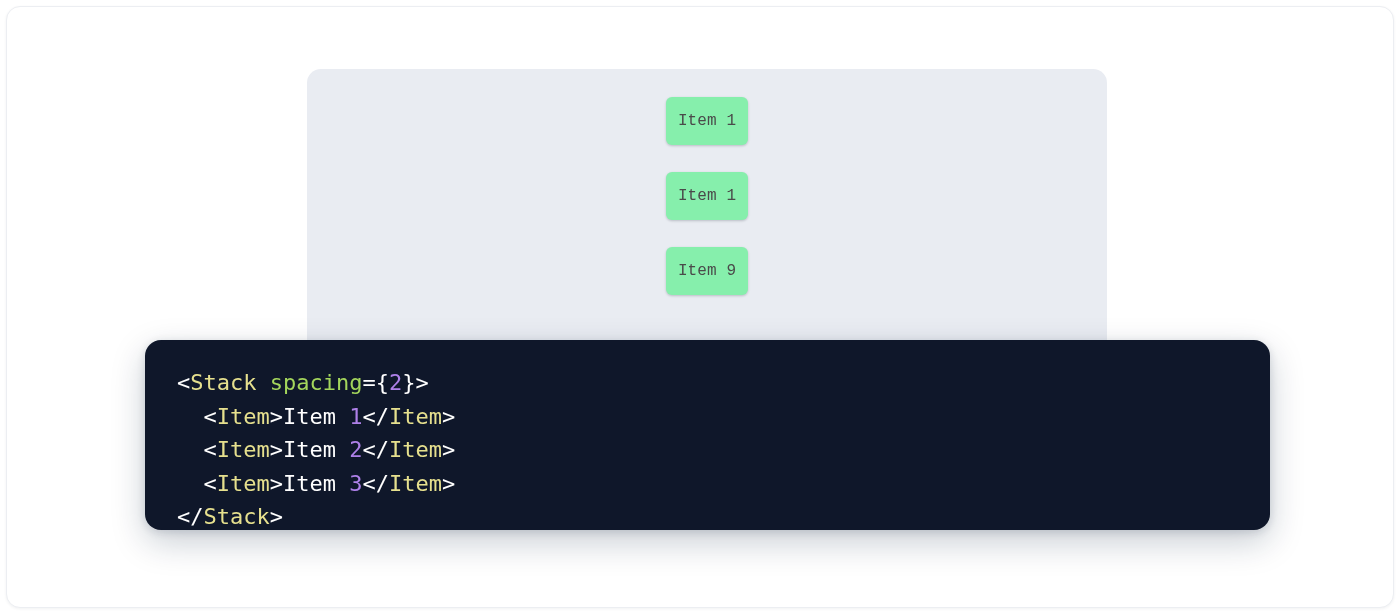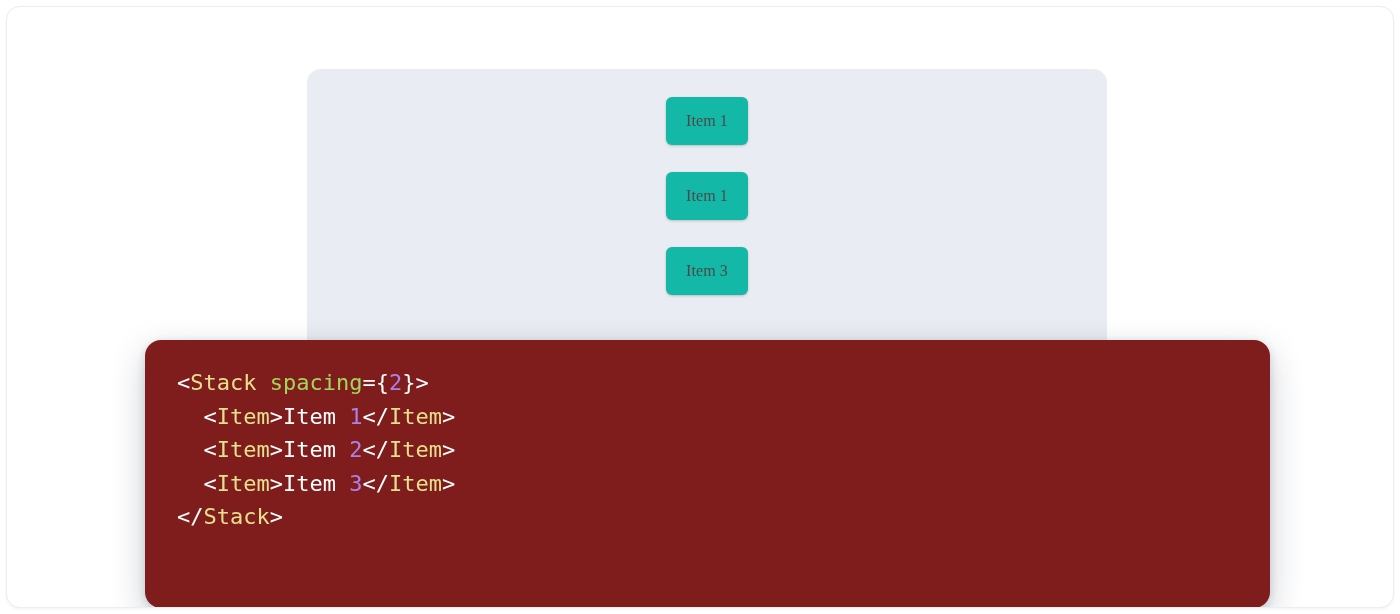--- a/index.html
+++ b/index.html
@@ -49,41 +49,41 @@
   .stack {
     display: flex;
     flex-direction: column;
     gap: 27px;
     align-items: center;
   }
 
   .stack-item {
     width: 82px;
     height: 48px;
-    background: #14b8a6;
+    background: #86efac;
     border-radius: 6px;
     box-shadow: 0 1px 3px rgba(16, 24, 40, 0.14), 0 1px 2px rgba(16, 24, 40, 0.08);
     display: flex;
     align-items: center;
     justify-content: center;
     font-size: 16px;
     color: #4a4a4a;
-    font-family: Liberation Serif, serif;
+    font-family: Liberation Mono, monospace;
     letter-spacing: 0.1px;
     user-select: none;
   }
 
   
   .code-block {
     position: absolute;
     left: 138px;
     top: 333px;
     width: 1125px;
-    height: 268px;
-    background: #7f1d1d;
+    height: 190px;
+    background: #0f172a;
     border-radius: 16px;
     box-shadow: 0 12px 34px rgba(11, 31, 58, 0.22), 0 2px 8px rgba(11, 31, 58, 0.14);
     box-sizing: border-box;
     padding: 26px 32px;
     overflow: hidden;
   }
 
   .code-pre {
     margin: 0;
     font-family: "DejaVu Sans Mono", "Liberation Mono", monospace;
@@ -108,21 +108,21 @@
   <div class="preview-panel">
     <div class="stack" id="stack-container">
 
     <div class="stack-item">
           <span>Item 1</span>
         </div>
         <div class="stack-item">
           <span>Item 1</span>
         </div>
         <div class="stack-item">
-          <span>Item 3</span>
+          <span>Item 9</span>
         </div>
       </div>
   </div>
 
   <div class="code-block">
     <pre class="code-pre" id="code-pre"><span><span class="tok-punct">&lt;</span><span class="tok-tag">Stack</span><span class="tok-text"> </span><span class="tok-attr">spacing</span><span class="tok-punct">={</span><span class="tok-num">2</span><span class="tok-punct">}&gt;</span></span>
 <span>  <span class="tok-punct">&lt;</span><span class="tok-tag">Item</span><span class="tok-punct">&gt;</span><span class="tok-text">Item </span><span class="tok-num">1</span><span class="tok-punct">&lt;/</span><span class="tok-tag">Item</span><span class="tok-punct">&gt;</span></span>
 <span>  <span class="tok-punct">&lt;</span><span class="tok-tag">Item</span><span class="tok-punct">&gt;</span><span class="tok-text">Item </span><span class="tok-num">2</span><span class="tok-punct">&lt;/</span><span class="tok-tag">Item</span><span class="tok-punct">&gt;</span></span>
 <span>  <span class="tok-punct">&lt;</span><span class="tok-tag">Item</span><span class="tok-punct">&gt;</span><span class="tok-text">Item </span><span class="tok-num">3</span><span class="tok-punct">&lt;/</span><span class="tok-tag">Item</span><span class="tok-punct">&gt;</span></span>
 <span><span class="tok-punct">&lt;/</span><span class="tok-tag">Stack</span><span class="tok-punct">&gt;</span></span></pre>

